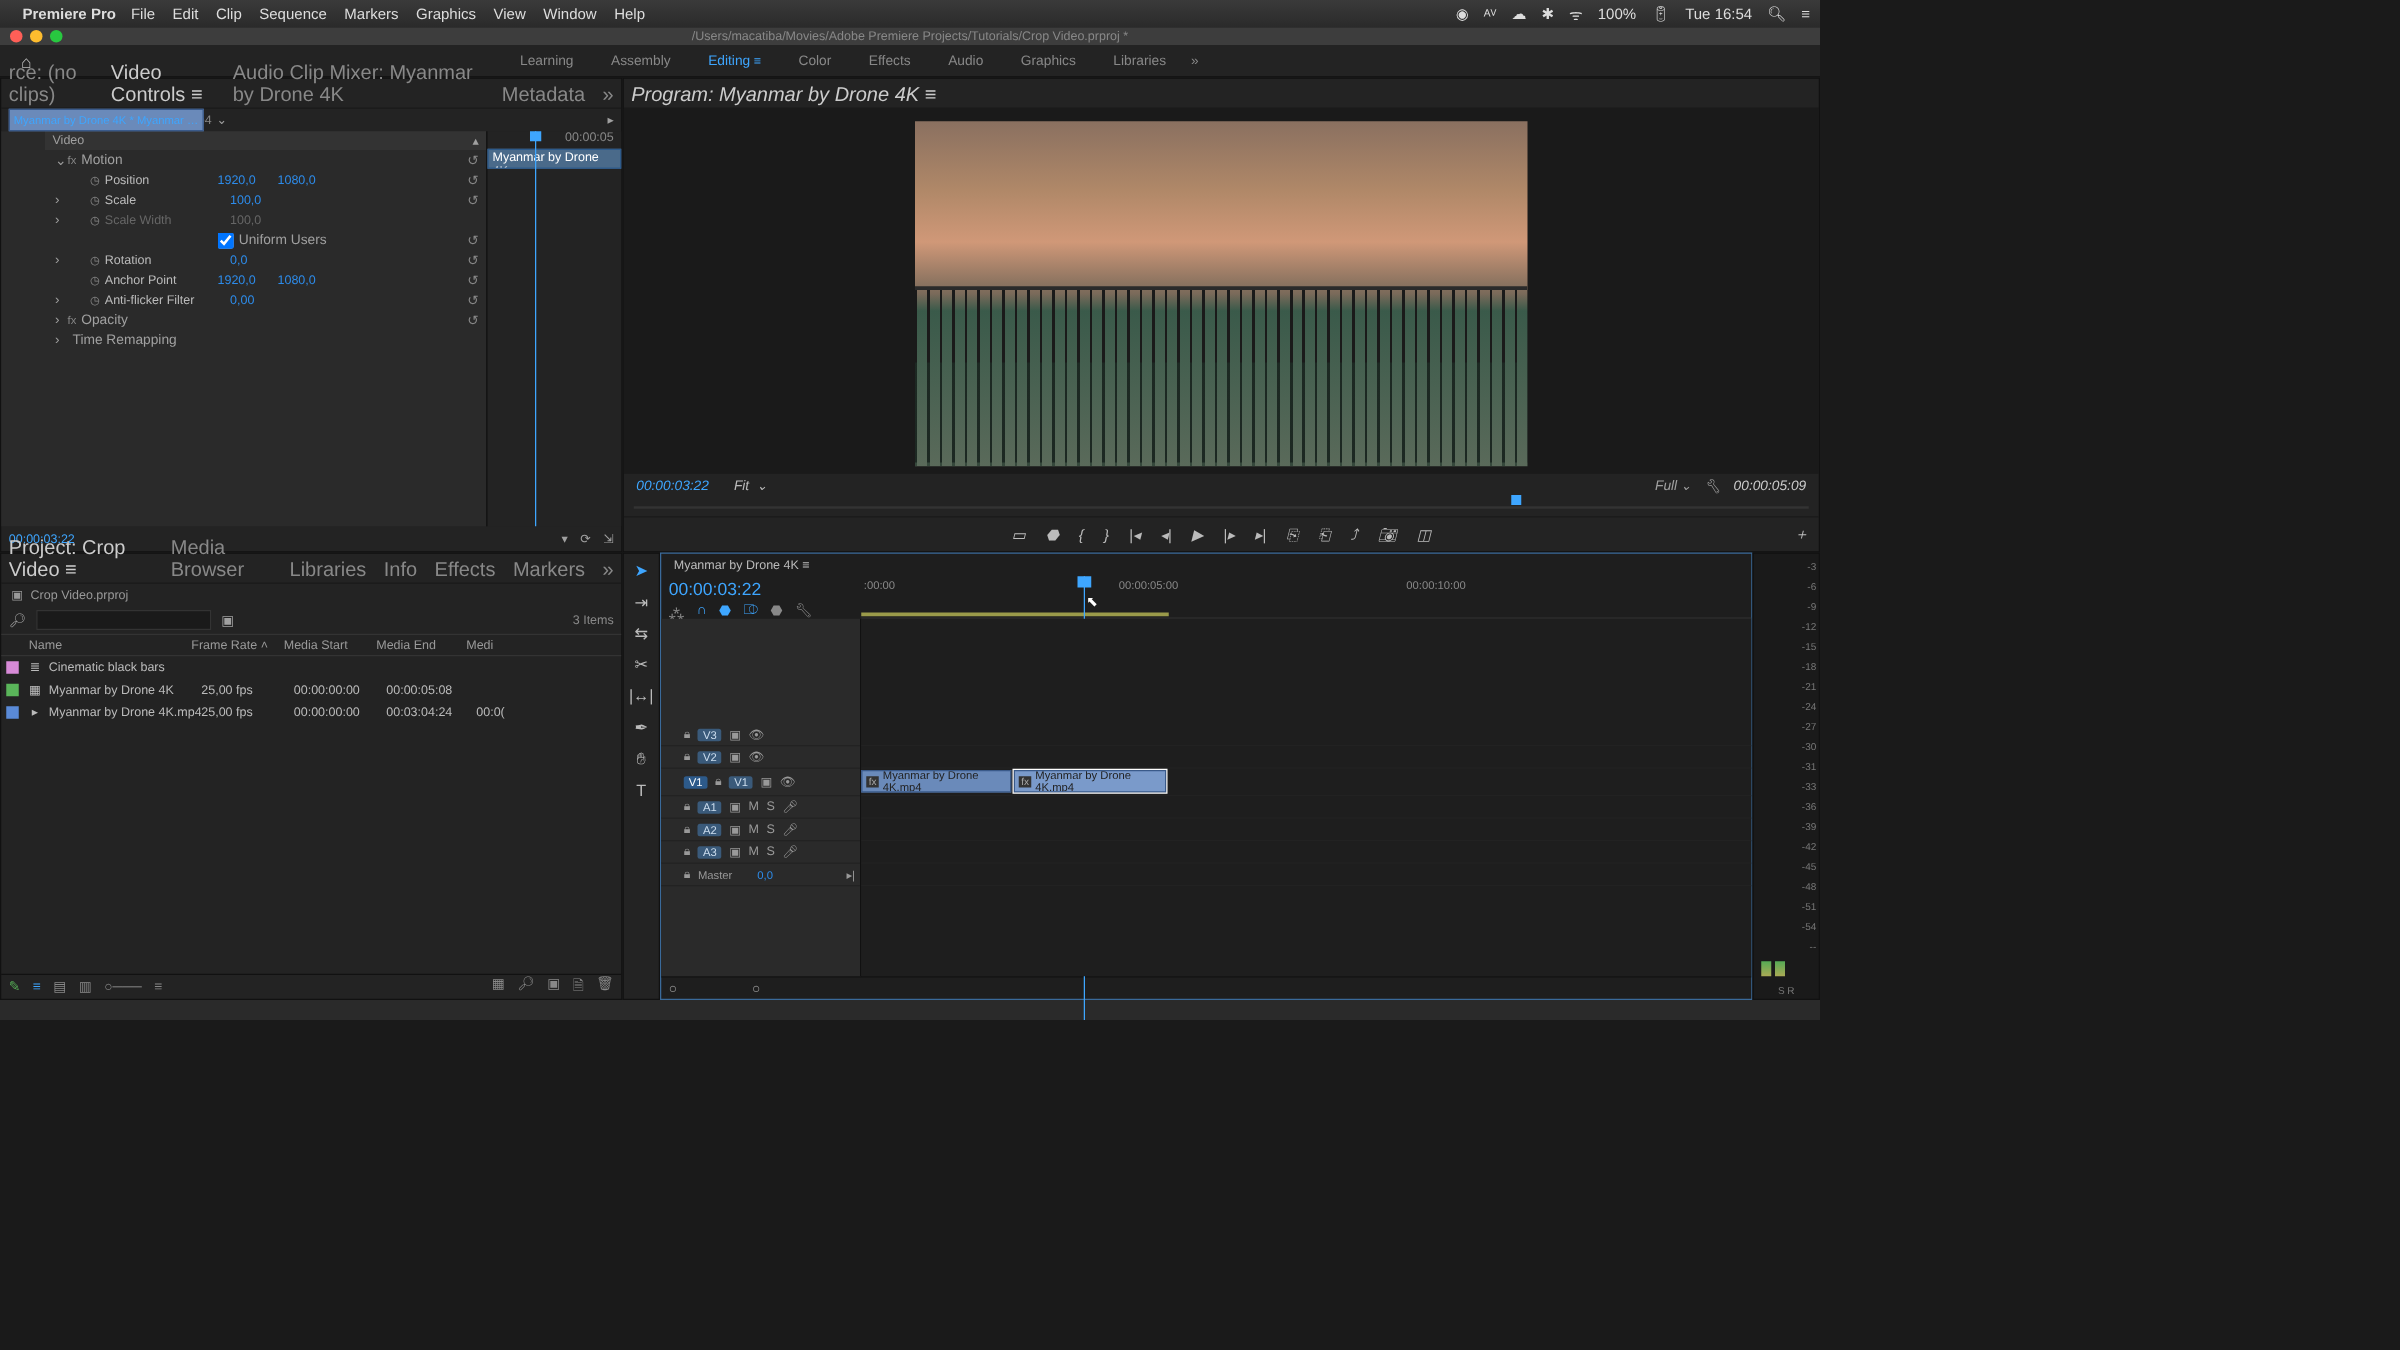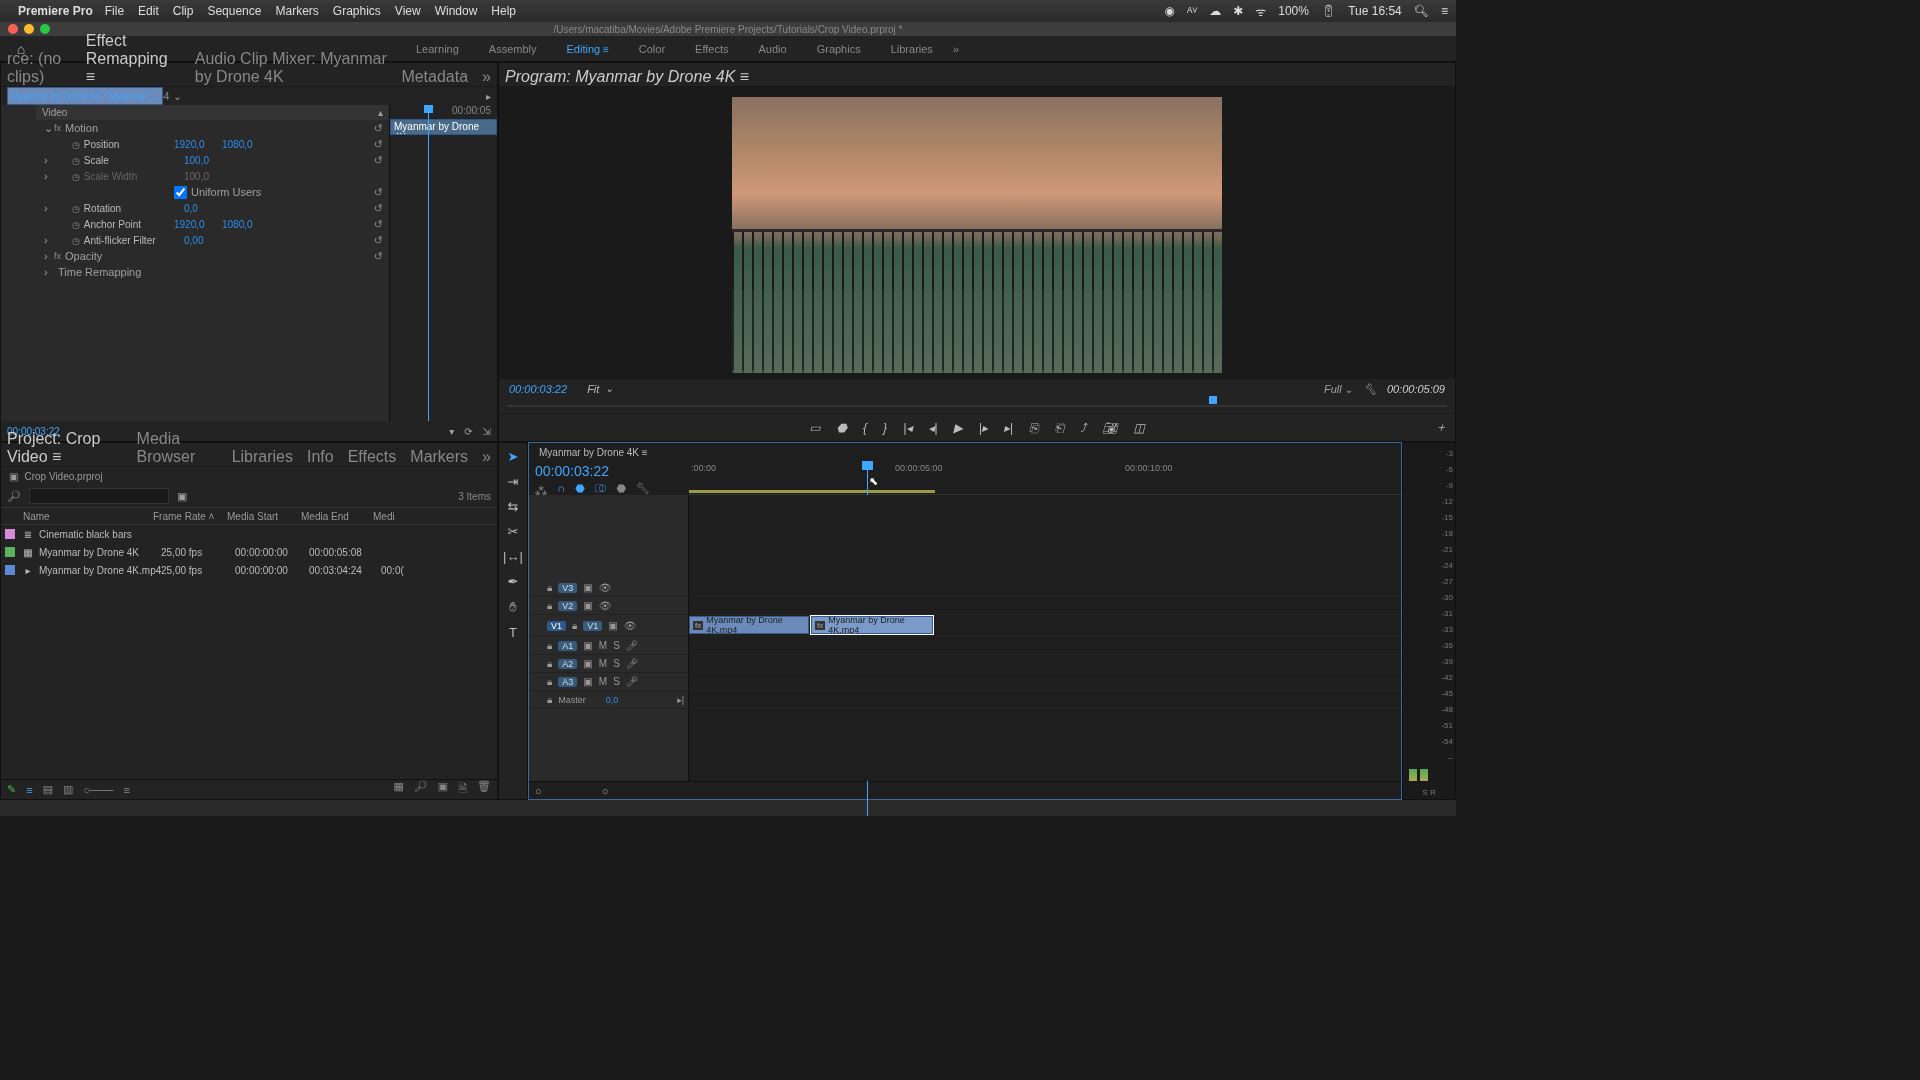--- a/index.html
+++ b/index.html
@@ -190,21 +190,21 @@
     <span>Libraries</span>
   </div>
   <span class="ws-more">»</span>
 </div>
 
 <div class="main">
 
   <div class="panel">
     <div class="panel-tabs">
       <span class="tab">rce: (no clips)</span>
-      <span class="tab active">Effect Remapping</span>
+      <span class="tab active">Video Controls</span>
       <span class="tab">Audio Clip Mixer: Myanmar by Drone 4K</span>
       <span class="tab">Metadata</span>
       <span class="more">»</span>
     </div>
     <div class="ec-head">
       <span class="src">Master * Myanmar by Drone 4K.mp4</span>
       <span class="sep dropdown-caret"></span>
       <span class="clip">Myanmar by Drone 4K * Myanmar …</span>
       <span style="margin-left:auto">▸</span>
     </div>

